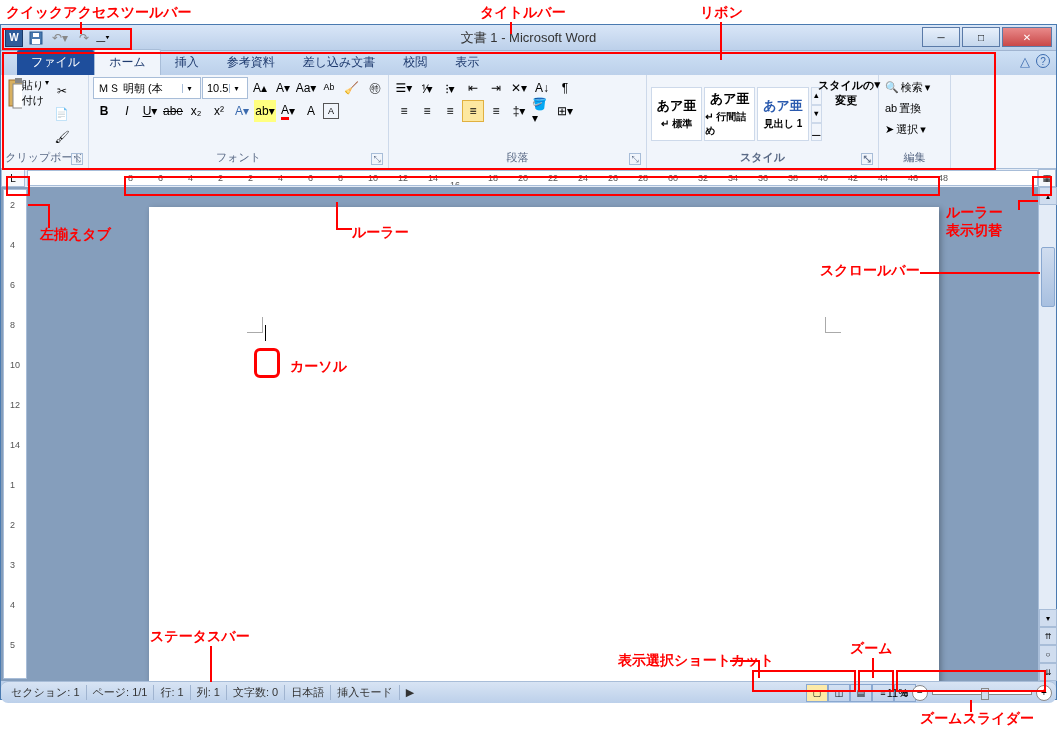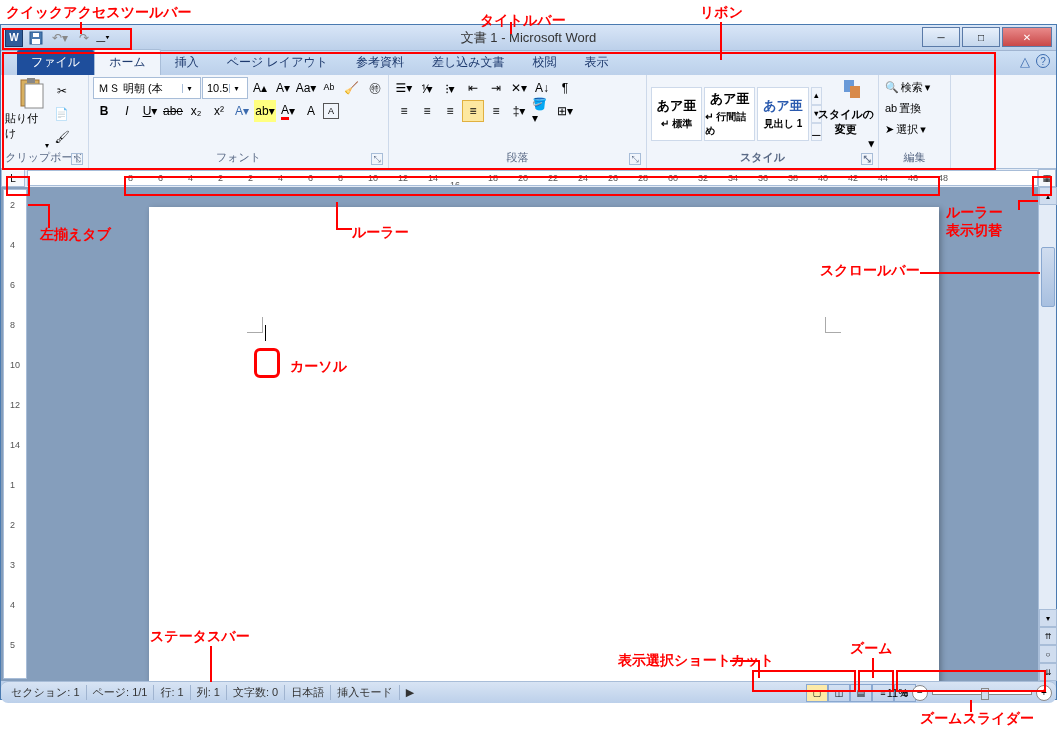--- a/index.html
+++ b/index.html
@@ -27,21 +27,21 @@
 .tab.file { background: #1e4e9c; color: #fff; border-radius: 2px 2px 0 0; }
 .tab.active { background: #f1f5fb; border: 1px solid #a8bdd8; border-bottom: none; border-radius: 2px 2px 0 0; }
 .help-btn { position: absolute; right: 6px; top: 3px; display: flex; gap: 6px; color: #3a6aae; font-size: 13px; }
 
 .ribbon { height: 94px; background: #f1f5fb; border-bottom: 1px solid #a8bdd8; display: flex; }
 .group { border-right: 1px solid #cdd9ea; display: flex; flex-direction: column; padding: 2px 4px; }
 .group-body { flex: 1; display: flex; align-items: center; gap: 2px; }
 .group-label { height: 16px; font-size: 11px; text-align: center; color: #5a6a86; position: relative; }
 .group-label .launcher { position: absolute; right: 1px; bottom: 1px; width: 12px; height: 12px; font-size: 9px; border: 1px solid #a8bdd8; cursor: pointer; display: flex; align-items: center; justify-content: center; }
 
-.big-btn { display: flex; flex-direction: column; align-items: flex-end; justify-content: center; width: 44px; height: 72px; cursor: pointer; font-size: 11px; }
+.big-btn { display: flex; flex-direction: row; align-items: flex-start; justify-content: center; width: 44px; height: 72px; cursor: pointer; font-size: 11px; }
 .big-icon { width: 32px; height: 32px; margin-bottom: 2px; }
 .rbtn { width: 22px; height: 22px; display: flex; align-items: center; justify-content: center; font-size: 12px; cursor: pointer; border: 1px solid transparent; }
 .row { display: flex; gap: 1px; align-items: center; }
 .col { display: flex; flex-direction: column; gap: 1px; }
 
 .font-group { width: 300px; }
 .font-box { height: 22px; border: 1px solid #a8bdd8; background: #fff; font-size: 11px; display: flex; align-items: center; padding: 0 4px; }
 .dropdown-arrow { width: 14px; border-left: 1px solid #a8bdd8; text-align: center; font-size: 8px; cursor: pointer; }
 
 .para-group { width: 258px; }
@@ -85,21 +85,21 @@
 .zoom-btn { width: 16px; height: 16px; border: 1px solid #888; border-radius: 8px; display: flex; align-items: center; justify-content: center; font-size: 10px; cursor: pointer; background: #fff; }
 
 svg { pointer-events: none; }
 </style>
 </head>
 <body>
 
 <div class="annotation" style="left:6px; top:4px;">クイックアクセスツールバー</div>
 <div class="red-line" style="left:80px; top:22px; width:2px; height:12px;"></div>
 
-<div class="annotation" style="left:480px; top:12px;font-family:Liberation Mono, monospace;">タイトルバー</div>
+<div class="annotation" style="left:480px; top:4px;font-family:Liberation Mono, monospace;">タイトルバー</div>
 <div class="red-line" style="left:510px; top:22px; width:2px; height:12px;"></div>
 
 <div class="annotation" style="left:700px; top:4px;">リボン</div>
 <div class="red-line" style="left:720px; top:22px; width:2px; height:38px;"></div>
 
 <div class="annotation" style="left:40px; top:226px;">左揃えタブ</div>
 <div class="red-line" style="left:28px; top:204px; width:22px; height:2px;"></div>
 <div class="red-line" style="left:48px; top:204px; width:2px; height:24px;"></div>
 
 <div class="annotation" style="left:352px; top:224px;">ルーラー</div>
@@ -160,21 +160,20 @@
       <div class="win-btn win-min">─</div>
       <div class="win-btn win-max">□</div>
       <div class="win-btn win-close">✕</div>
     </div>
   </div>
 
   <div class="ribbon-tabs">
     <div class="tab file">ファイル</div>
     <div class="tab active">ホーム</div>
     <div class="tab">挿入</div>
-    <div class="tab">ページ レイアウト</div>
     <div class="tab">参考資料</div>
     <div class="tab">差し込み文書</div>
     <div class="tab">校閲</div>
     <div class="tab">表示</div>
     <div class="help-btn">
       <span>△</span>
       <span style="border:1px solid #3a6aae;border-radius:50%;width:14px;height:14px;display:inline-flex;align-items:center;justify-content:center;font-size:10px">?</span>
     </div>
   </div>
 

